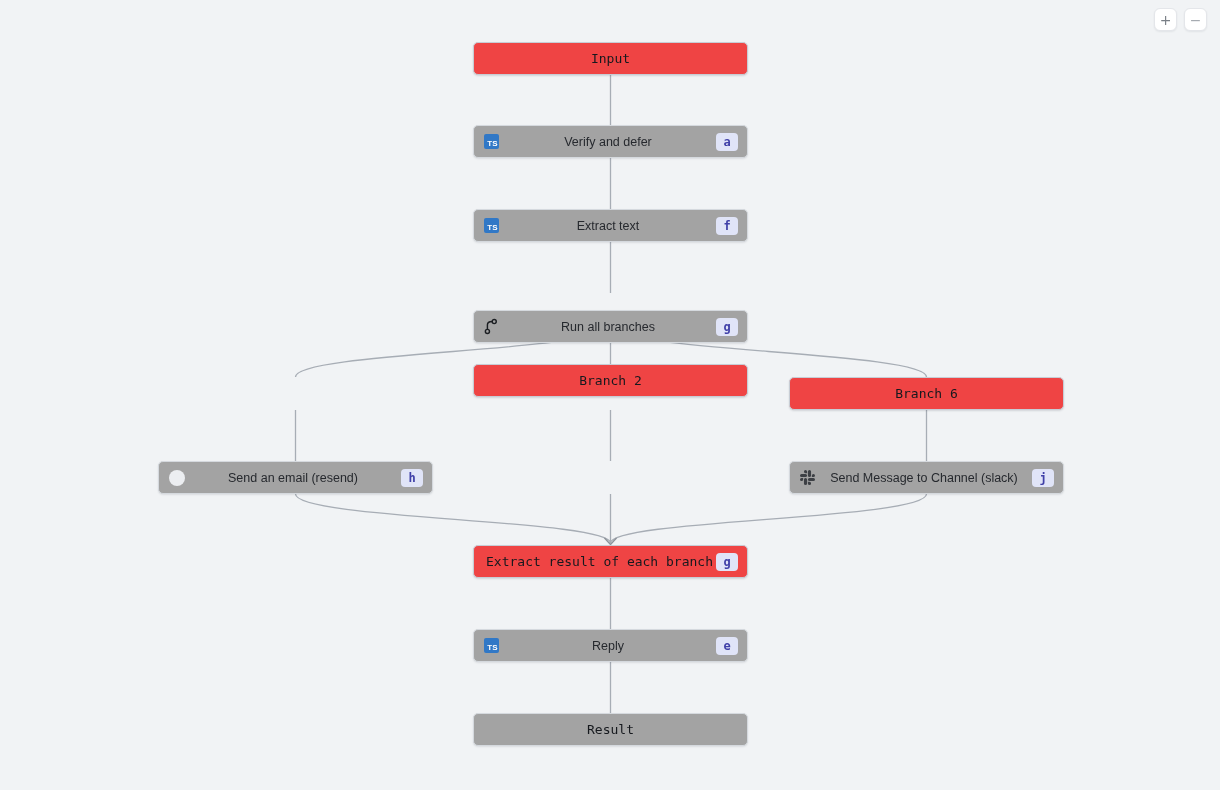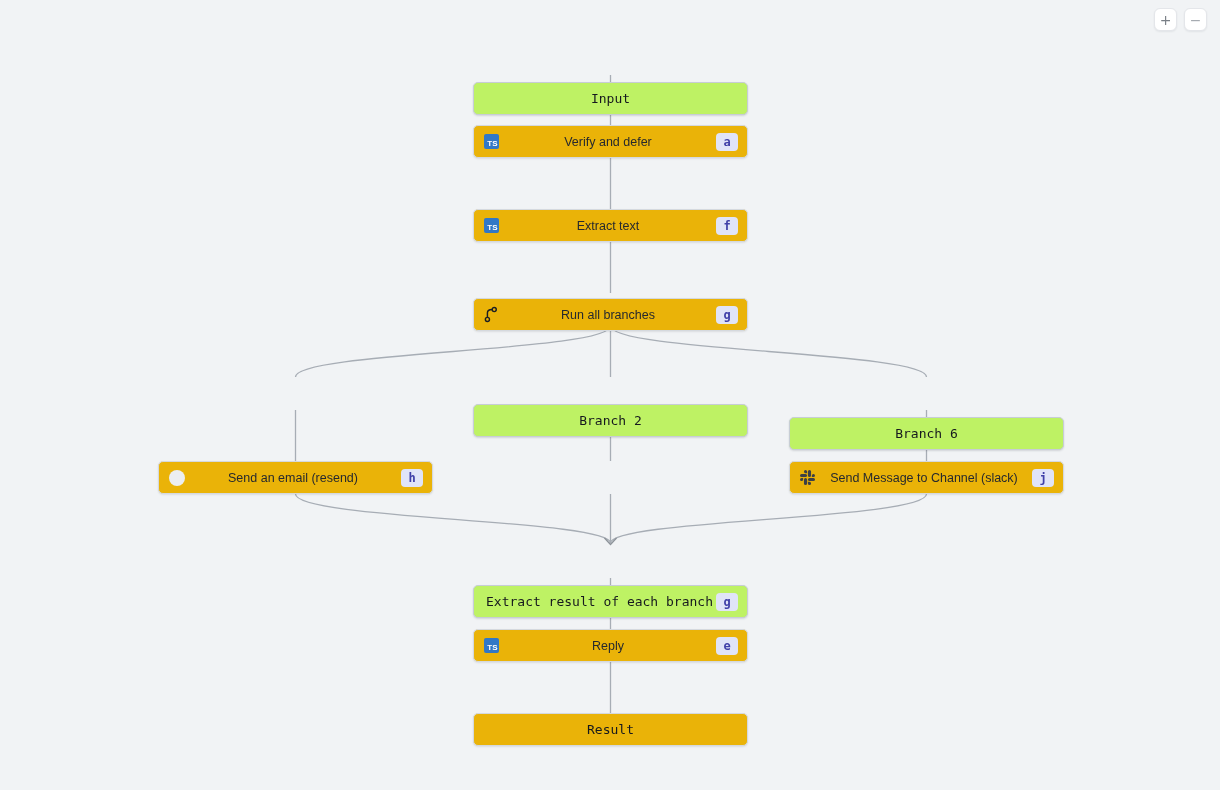--- a/index.html
+++ b/index.html
@@ -15,27 +15,26 @@
   .node {
     position:absolute;
     width:275px; height:33px;
     border-radius:5px;
     box-sizing:border-box;
     display:flex; align-items:center;
     padding:0 9px;
     cursor:pointer;
   }
   .tinted {
-    background:#bef264;
+    background:#ef4444;
     border:1px solid #c7cdd5;
     box-shadow:0 1px 2px rgba(20,30,45,.14);
-    margin-top:40px;
   }
   .white {
-    background:#eab308;
+    background:#a3a3a3;
     border:1px solid #d5d9de;
     box-shadow:0 1px 2px rgba(20,30,45,.10);
   }
   .label { flex:1; text-align:center; white-space:nowrap; overflow:hidden; }
   .mono { font-family:"DejaVu Sans Mono","Liberation Mono",monospace; font-size:13px; color:#16191e; }
   .sans { font-family:"Liberation Sans","DejaVu Sans",sans-serif; font-size:12.5px; color:#26292e; }
 
   .badge {
     min-width:22px; height:18px;
     border-radius:4px;
@@ -119,21 +118,21 @@
   </div>
 
   <div class="node white" style="left:473px;top:209px">
     <span class="icon-slot">
       <span class="ts-icon">TS</span>
     </span>
     <span class="label sans">Extract text</span>
     <span class="badge">f</span>
   </div>
 
-  <div class="node white" style="left:473px;top:298px">
+  <div class="node white" style="left:473px;top:310px">
     <span class="icon-slot">
       <svg width="17" height="17" viewBox="0 0 20 20" fill="none" stroke="#1c1f23" stroke-width="1.7" stroke-linecap="round">
         <circle cx="5.2" cy="15.8" r="2.4"></circle>
         <path d="M5.2,13.4 L5.2,8 C5.2,5.2 7.6,4.2 10.6,4.2"></path>
         <circle cx="13.2" cy="4.2" r="2.4"></circle>
       </svg>
     </span>
     <span class="label sans">Run all branches</span>
     <span class="badge">g</span>
   </div>

